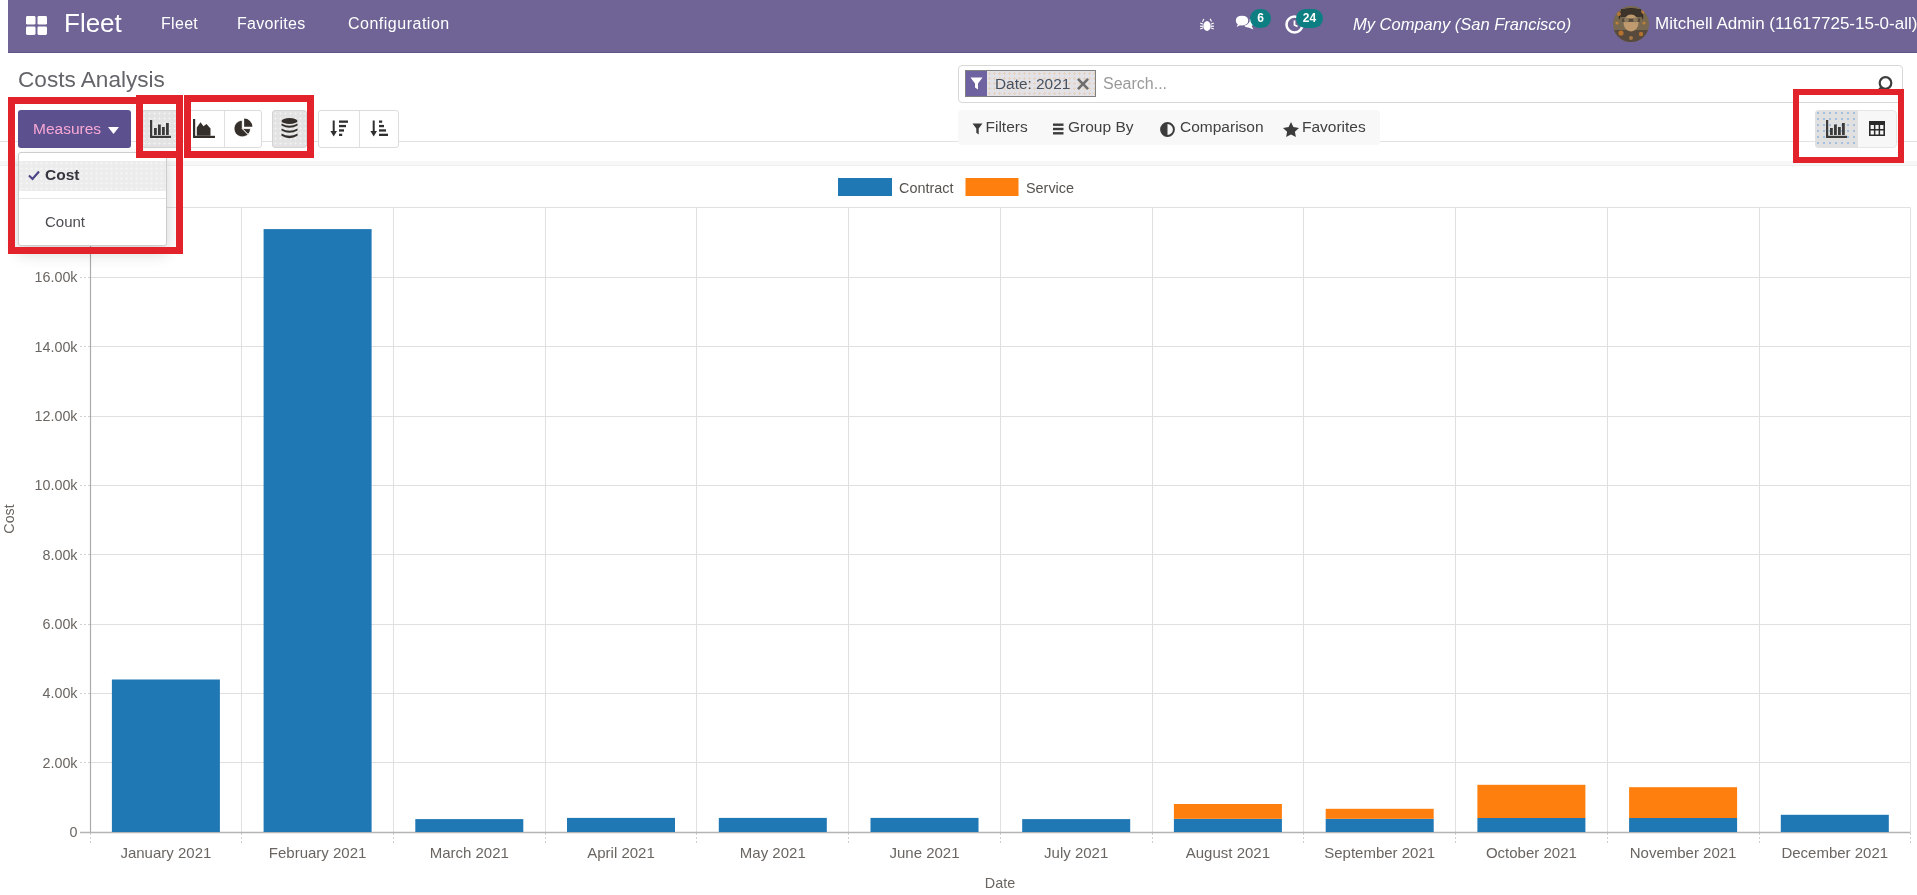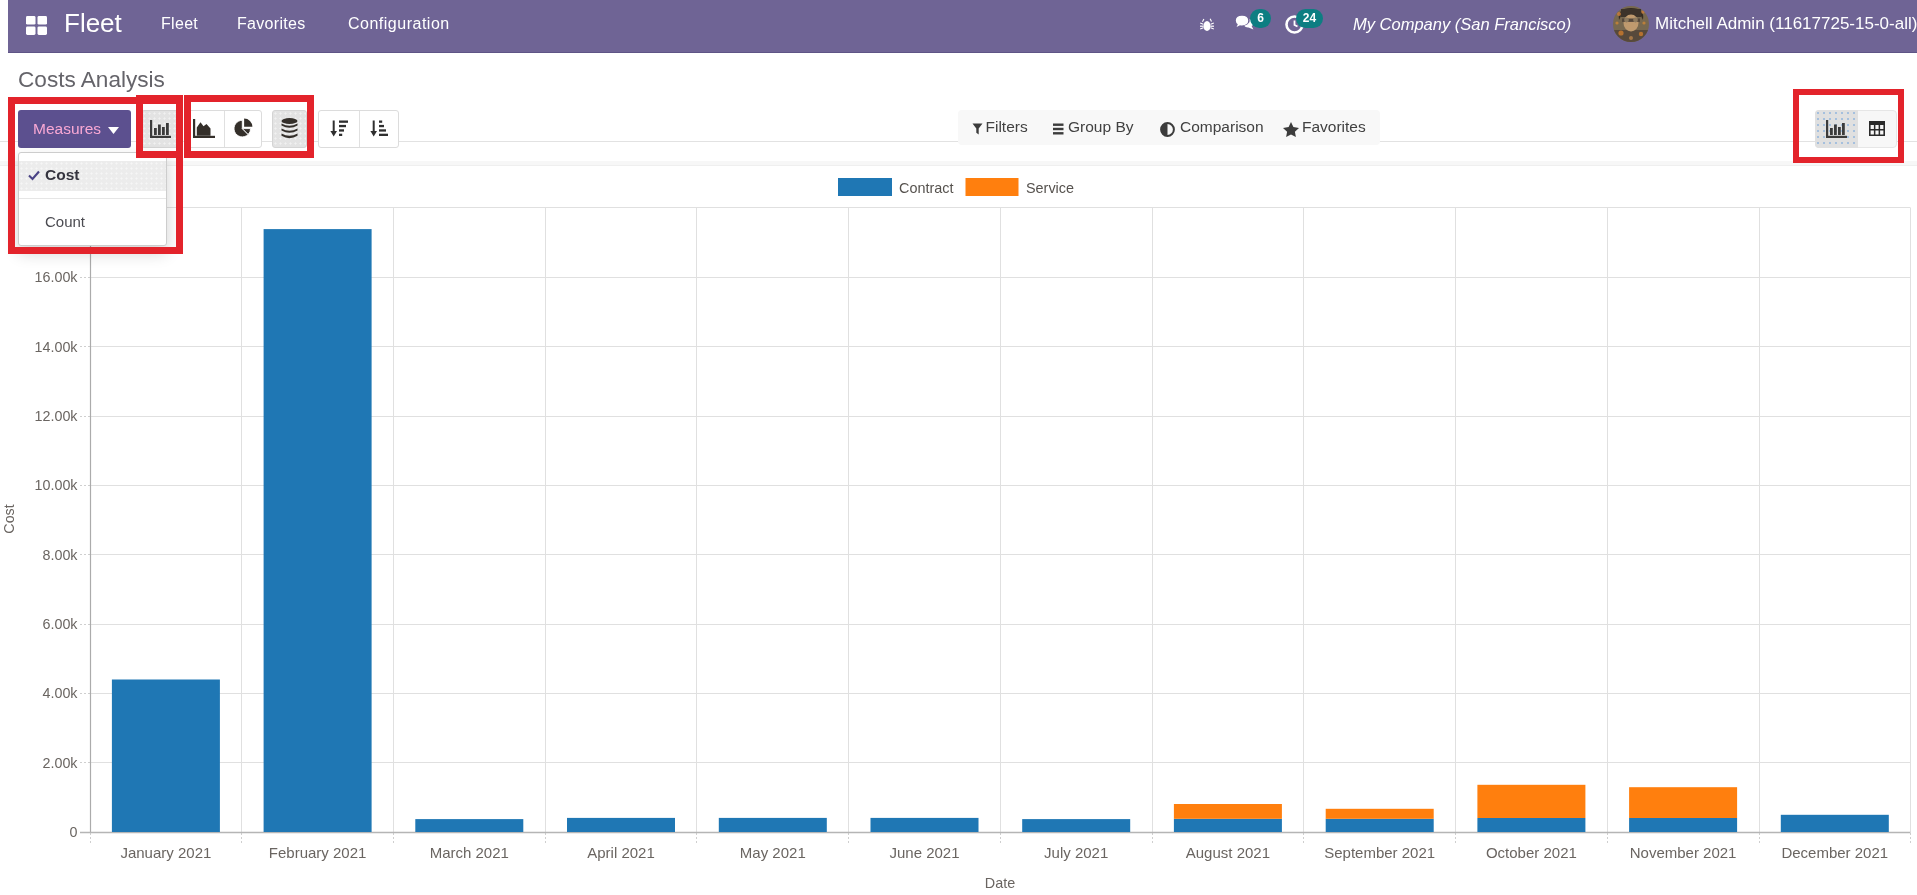--- a/index.html
+++ b/index.html
@@ -234,20 +234,42 @@
   </svg>
   <svg class="abs" style="left:370px;top:67px;" width="18" height="17" viewBox="0 0 18 17" fill="#2f2f2f">
     <rect x="2.7" y="0.5" width="2" height="12"></rect>
       <path d="M0.4 11 L7 11 L3.7 16.5 Z"></path>
     <rect x="9" y="0.5" width="3.2" height="2.3"></rect>
       <rect x="9" y="4.9" width="5" height="2.3"></rect>
       <rect x="9" y="9.3" width="7" height="2.3"></rect>
       <rect x="9" y="13.7" width="9" height="2.3"></rect>
   </svg>
 
+  <div class="abs" style="left:958px;top:12px;width:945px;height:38px;background:#fff;border:1px solid #d8d8d8;border-radius:4px;">
+
+    <div class="abs" style="left:6px;top:4px;height:27px;border:1px solid #808080;display:flex;">
+      <div style="width:21px;background:#6f62a1;display:flex;align-items:center;justify-content:center;">
+        <svg width="13" height="13" viewBox="0 0 13 13">
+            <path d="M0.5 0.5 L12.5 0.5 L8 6.5 L8 12.5 L5 10.5 L5 6.5 Z" fill="#fff"></path>
+          </svg>
+      </div>
+      <div class="facetbg" style="background-color:#e3e3e7;display:flex;align-items:center;padding:0 6px 0 8px;">
+        <span style="font-size:15.4px;color:#46505f;">Date: 2021</span>
+        <svg style="margin-left:7px;" width="12" height="12" viewBox="0 0 13 13">
+            <path d="M2 0 L6.5 4.5 L11 0 L13 2 L8.5 6.5 L13 11 L11 13 L6.5 8.5 L2 13 L0 11 L4.5 6.5 L0 2 Z" fill="#6e6e6e"></path>
+          </svg>
+      </div>
+    </div>
+    <div class="abs" style="left:144px;top:9px;font-size:16px;color:#9a9a9a;">Search...</div>
+
+    <svg class="abs" style="left:914px;top:10px;" width="21" height="21" viewBox="0 0 21 21">
+      <circle cx="12.5" cy="7" r="5.8" fill="none" stroke="#3d3d3d" stroke-width="2.2"></circle>
+      <line x1="8.2" y1="11.5" x2="2.5" y2="17.5" stroke="#3d3d3d" stroke-width="2.4"></line>
+    </svg>
+  </div>
 
   <div class="abs" style="left:958px;top:57px;width:422px;height:35px;background:#f8f8f8;border-radius:4px;"></div>
   <svg class="abs" style="left:971.5px;top:70px;" width="11" height="12" viewBox="0 0 11 12">
       <path d="M0.5 0.5 L10.5 0.5 L6.7 5.6 L6.7 11.5 L4.3 9.8 L4.3 5.6 Z" fill="#3c3c3c"></path>
     </svg>
   <div class="abs" style="left:985.5px;top:64.5px;font-size:15.5px;color:#414141;">Filters</div>
   <svg class="abs" style="left:1053px;top:70px;" width="10.5" height="12" viewBox="0 0 10.5 12" fill="#3c3c3c">
       <rect y="0.5" width="10.5" height="2.4"></rect>
       <rect y="4.8" width="10.5" height="2.4"></rect>
       <rect y="9.1" width="10.5" height="2.4"></rect>

